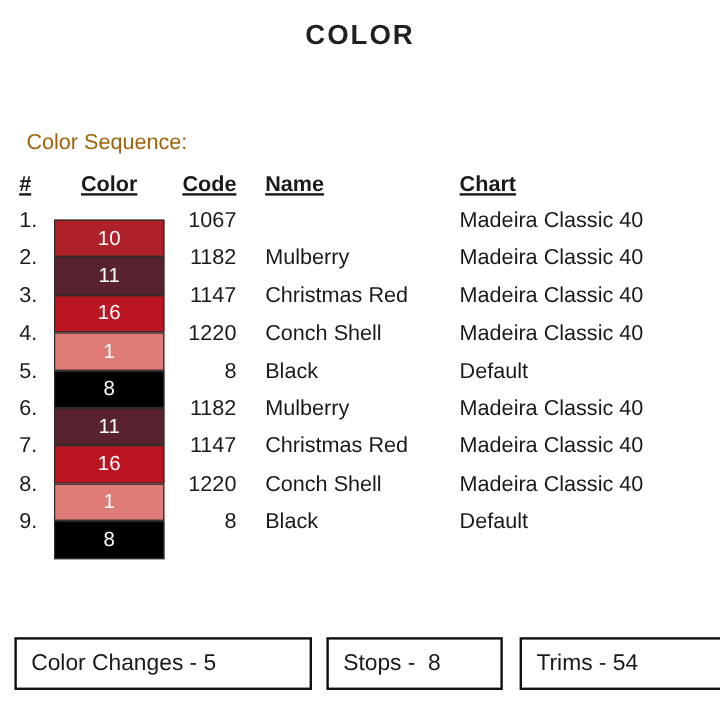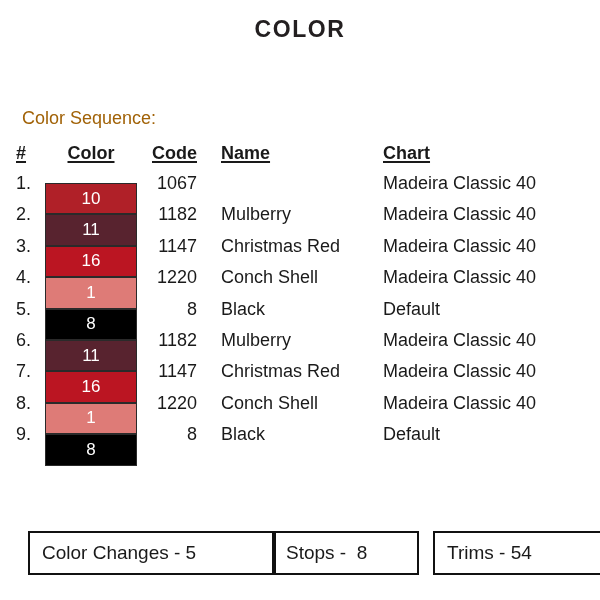--- a/index.html
+++ b/index.html
@@ -170,21 +170,21 @@
     align-items: center;
     justify-content: flex-start;
   }
   .fbox span {
     font-size: 19px;
     color: #1a1a1a;
     padding-left: 12px;
     white-space: pre;
     line-height: 24px;
   }
-  #fbox-0 { left: 28px;  width: 248px; }
+  #fbox-0 { left: 12px;  width: 248px; }
   #fbox-1 { left: 272px; width: 147px; }
   #fbox-2 { left: 433px; width: 187px; }
 </style>
 </head>
 <body>
 
 <div class="header">
   <div class="title">COLOR</div>
 </div>
 

